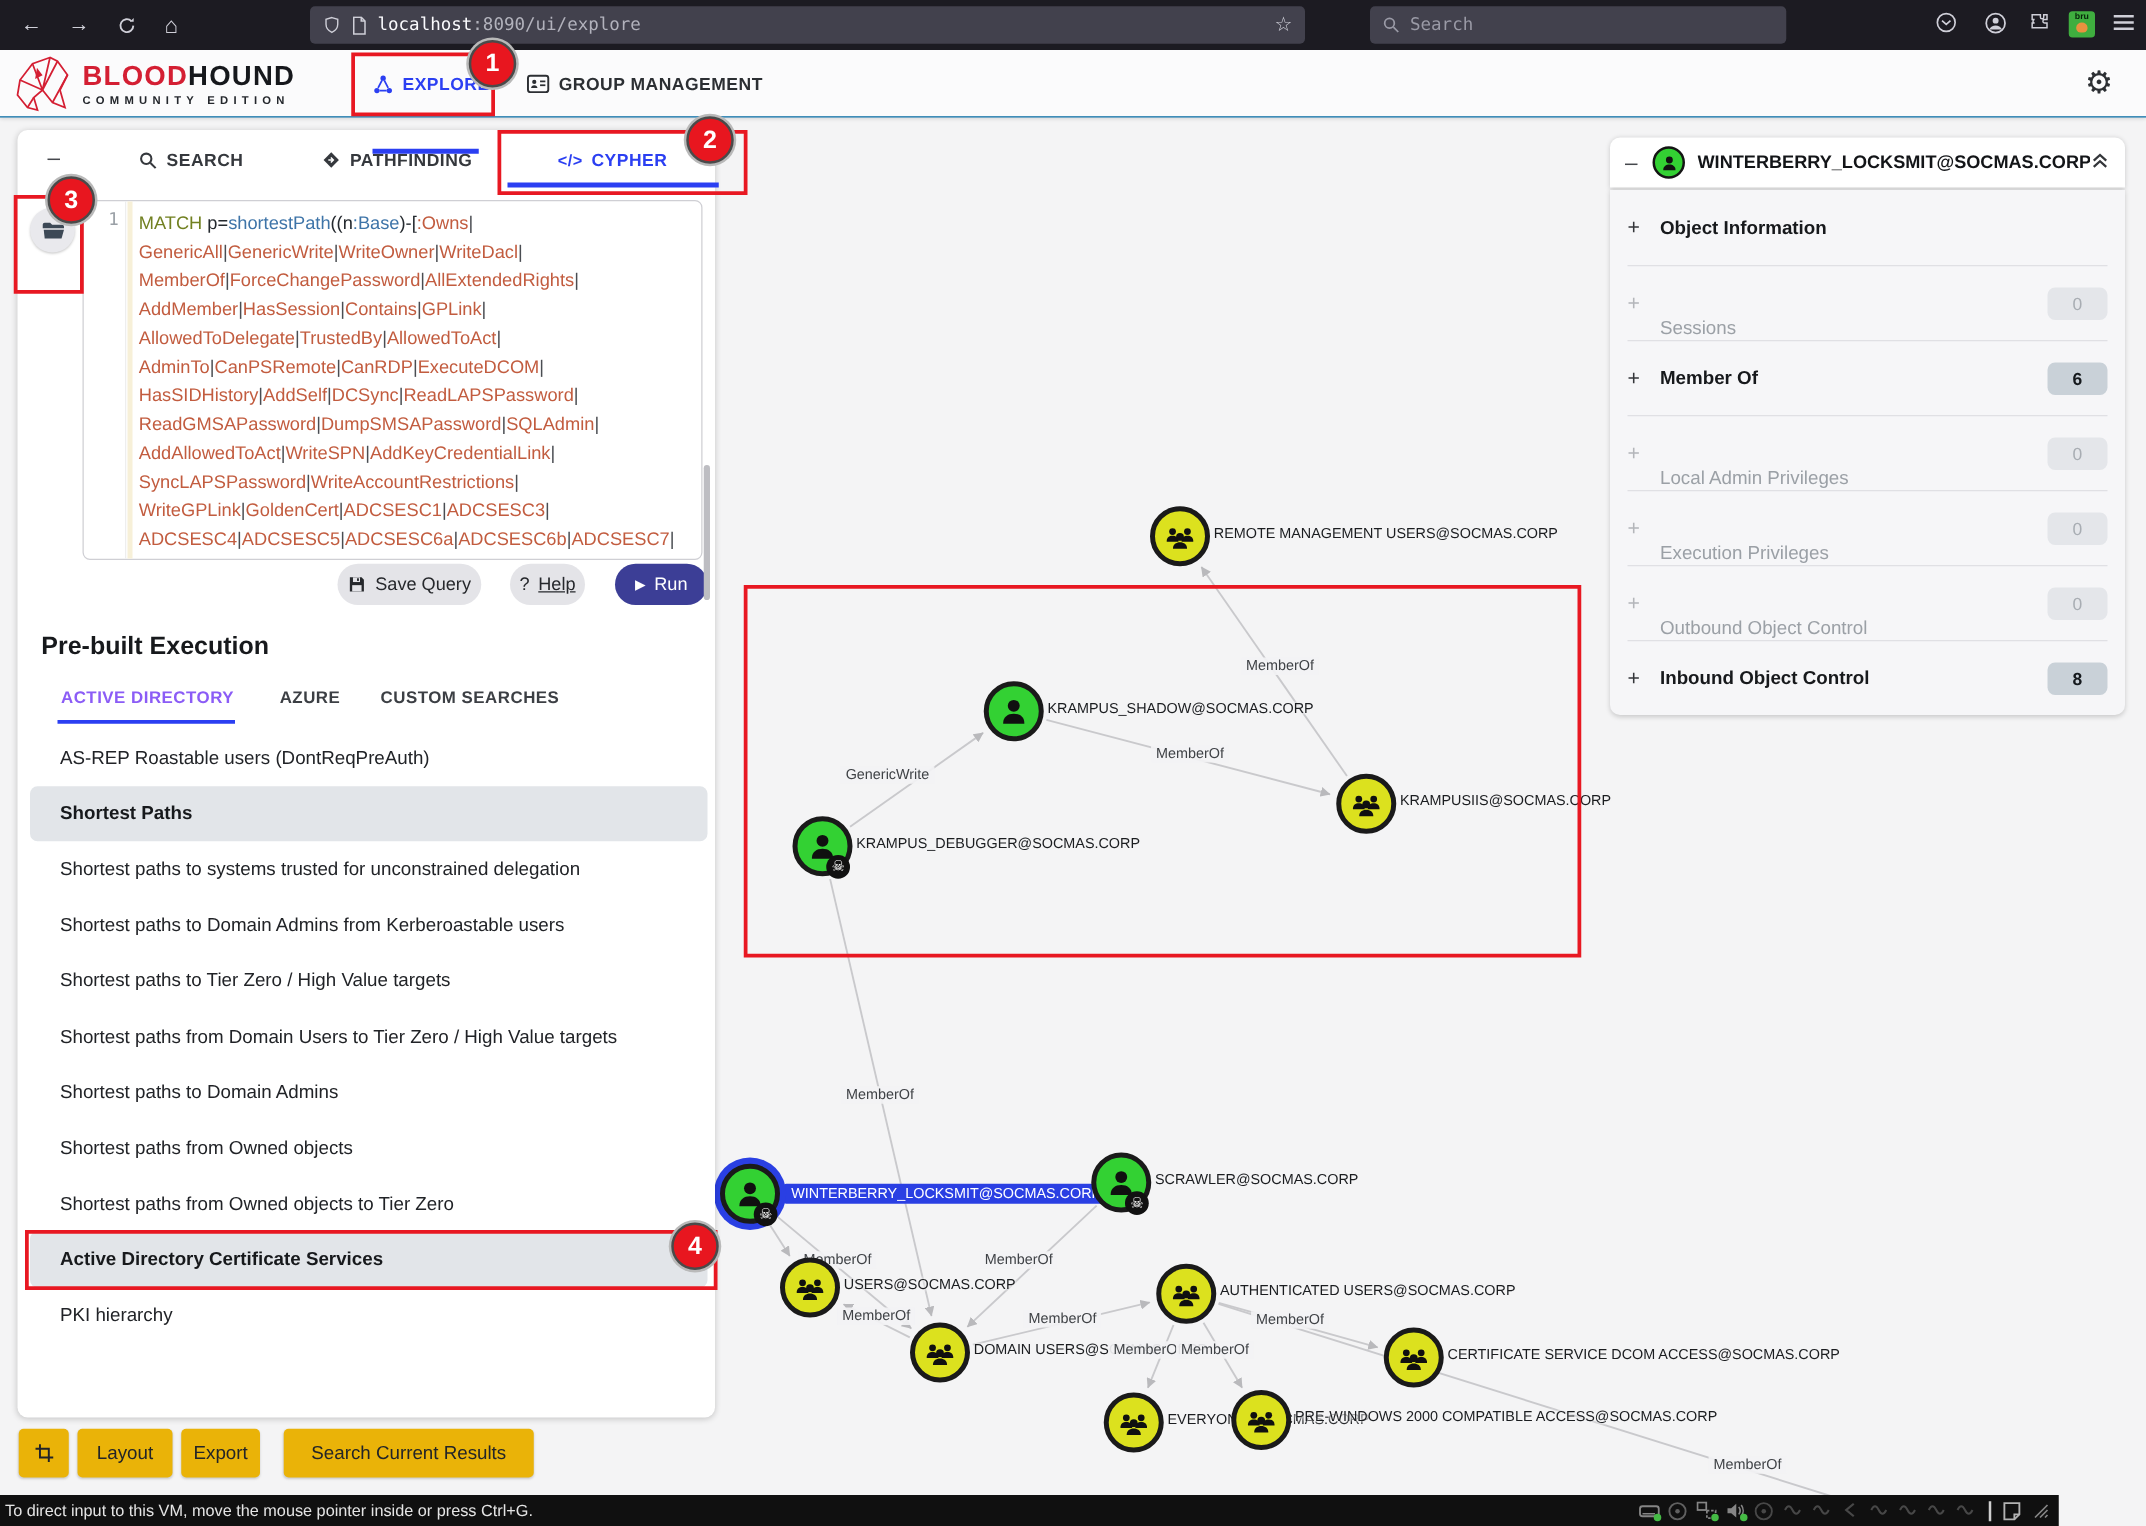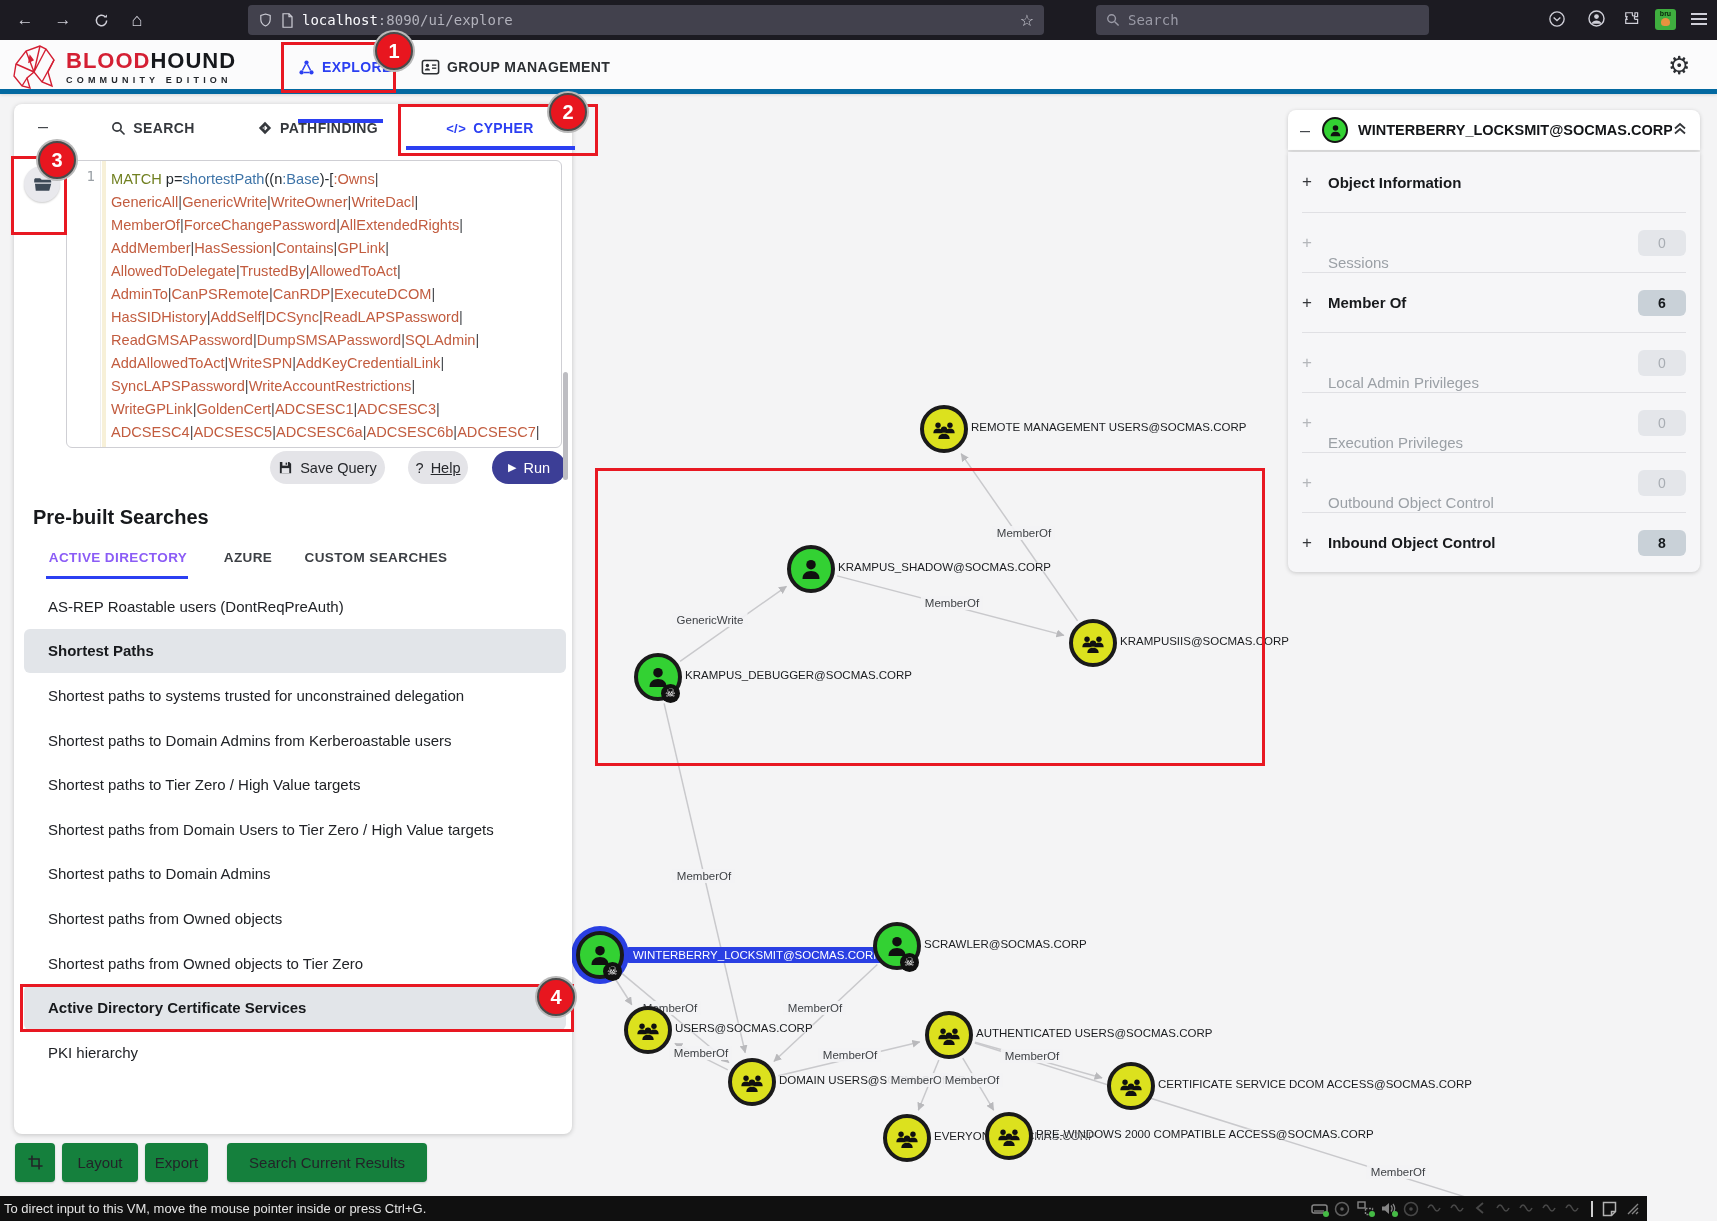--- a/index.html
+++ b/index.html
@@ -12,21 +12,21 @@
   .url-bar { position:absolute; left:248px; top:5px; width:796px; height:30px; background:#42414d; border-radius:4px; display:flex; align-items:center; padding:0 10px; }
   .url-text { font-family:"DejaVu Sans Mono",monospace; font-size:14px; color:#fbfbfe; margin-left:8px; flex:1; white-space:nowrap; overflow:hidden;}
   .url-text .dim { color:#b2b2bc; }
   .search-bar { position:absolute; left:1096px; top:5px; width:333px; height:30px; background:#42414d; border-radius:4px; display:flex; align-items:center; padding:0 10px; }
   .search-ph { font-family:"DejaVu Sans Mono",monospace; font-size:14px; color:#9a9aa6; margin-left:8px; }
   .bricon { position:absolute; top:9px; width:22px; height:22px; color:#cfcfd8; text-align:center; cursor:pointer; }
   .ext-badge { position:absolute; top:9px; width:21px; height:21px; background:#3fae3f; border-radius:3px; color:#07230a; font-size:7px; font-weight:bold; text-align:center; line-height:9px; cursor:pointer; overflow:hidden;}
   .ext-badge i { display:block; width:9px; height:8px; margin:0 auto; background:#e8923f; border-radius:50% 50% 40% 40%; font-style:normal;}
 
   
-  .app-header { position:absolute; top:40px; left:0; width:1717px; height:54px; background:#fbfbfc; border-bottom:5px solid #0369a1; box-shadow:0 1px 3px rgba(0,0,0,.12); z-index:40; }
+  .app-header { position:absolute; top:40px; left:0; width:1717px; height:54px; background:#fbfbfc; border-bottom:1px solid #0369a1; box-shadow:0 1px 3px rgba(0,0,0,.12); z-index:40; }
   .brand { position:absolute; left:10px; top:2px; display:flex; align-items:center; }
   .brand-text { margin-left:8px; }
   .brand-line1 { font-size:22px; font-weight:bold; letter-spacing:1px; color:#16181c; }
   .brand-line1 .red { color:#d41f33; }
   .brand-line2 { font-size:9px; font-weight:bold; letter-spacing:4.2px; color:#24272c; margin-top:1px; }
   .app-tab { position:absolute; top:12px; height:30px; display:flex; align-items:center; gap:7px; font-size:14px; font-weight:bold; letter-spacing:.4px; color:#2c2f33; cursor:pointer; }
   .app-tab.active { color:#2b3ff2; }
   .explore-underline { position:absolute; left:298px; top:79px; width:85px; height:4px; background:#2b3ff2; }
   .gear { position:absolute; left:1668px; top:51px; font-size:25px; color:#2c2f33; cursor:pointer; z-index:41;}
 
@@ -56,21 +56,21 @@
   .pb-tab { position:absolute; top:446px; font-size:13.5px; font-weight:bold; letter-spacing:.4px; color:#3c3f44; cursor:pointer; text-align:center;}
   .pb-tab.active { color:#8b5cf6; }
   .pb-underline { position:absolute; left:32px; top:472px; width:142px; height:3px; background:#2b3ff2; }
 
   .pb-list { position:absolute; left:10px; top:480px; width:542px; }
   .pb-row { height:44.6px; display:flex; align-items:center; padding-left:24px; font-size:15px; color:#212327; cursor:pointer; }
   .pb-row.hdr { background:#e2e5e9; border-radius:6px; font-weight:bold; color:#17191c; cursor:default; }
   .pb-scroll { position:absolute; left:549px; top:268px; width:5px; height:108px; background:#bdbdc2; border-radius:3px; cursor:pointer; }
 
   
-  .fbtn { position:absolute; height:39px; background:#15803d; border-radius:4px; box-shadow:0 1px 2px rgba(0,0,0,.18); display:flex; align-items:center; justify-content:center; font-size:15px; color:#222428; cursor:pointer; z-index:15; }
+  .fbtn { position:absolute; height:39px; background:#eab308; border-radius:4px; box-shadow:0 1px 2px rgba(0,0,0,.18); display:flex; align-items:center; justify-content:center; font-size:15px; color:#222428; cursor:pointer; z-index:15; }
 
   
   .rp-head { position:absolute; left:1288px; top:110px; width:412px; height:40px; background:#fff; border-radius:8px 8px 0 0; box-shadow:0 1px 4px rgba(0,0,0,.18); display:flex; align-items:center; padding:0 12px; z-index:12; }
   .rp-min { font-size:18px; color:#45484d; width:22px; cursor:pointer; }
   .rp-avatar { width:26px; height:26px; border-radius:50%; background:#33d133; border:2px solid #141414; display:flex; align-items:center; justify-content:center; margin-right:10px; }
   .rp-title { font-size:14.5px; font-weight:bold; color:#131518; flex:1; white-space:nowrap; overflow:hidden;}
   .rp-chev { cursor:pointer; }
   .rp-body { position:absolute; left:1288px; top:152px; width:412px; height:420px; background:#f6f6f8; border-radius:0 0 8px 8px; box-shadow:0 1px 4px rgba(0,0,0,.18); z-index:12; padding:0 14px; }
   .rp-row { height:60px; display:flex; align-items:center; cursor:pointer; }
   .rp-row + .rp-row { border-top:1px solid #e0e0e4; }
@@ -274,21 +274,21 @@
   </div>
   <div class="pill" style="left:394px;top:347px;width:60px">
     <span>?</span>
     <span class="u">Help</span>
   </div>
   <div class="pill run" style="left:478px;top:347px;width:74px">
     <span style="font-size:11px">▶</span>
     <span>Run</span>
   </div>
 
-  <div class="prebuilt-title">Pre-built Searches</div>
+  <div class="prebuilt-title">Pre-built Execution</div>
 
   <div class="pb-tab active" style="left:34px;width:140px">ACTIVE DIRECTORY</div>
   <div class="pb-tab" style="left:196px;width:76px">AZURE</div>
   <div class="pb-tab" style="left:283px;width:158px">CUSTOM SEARCHES</div>
   <div class="pb-underline"></div>
 
   <div class="pb-list" id="pb-list">
       <div class="pb-row">AS-REP Roastable users (DontReqPreAuth)</div>
       <div class="pb-row hdr">Shortest Paths</div>
       <div class="pb-row">Shortest paths to systems trusted for unconstrained delegation</div>

